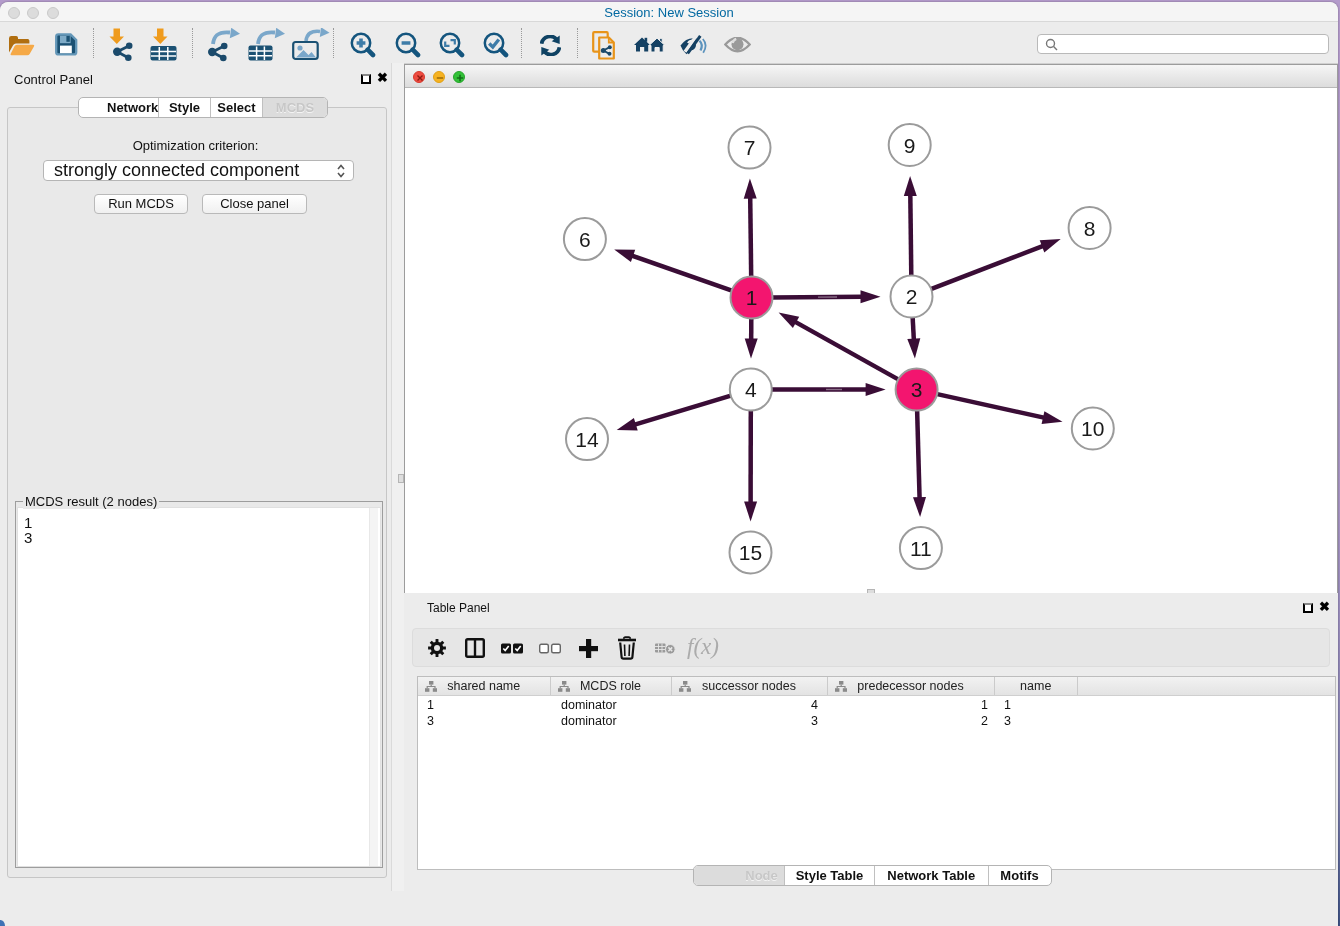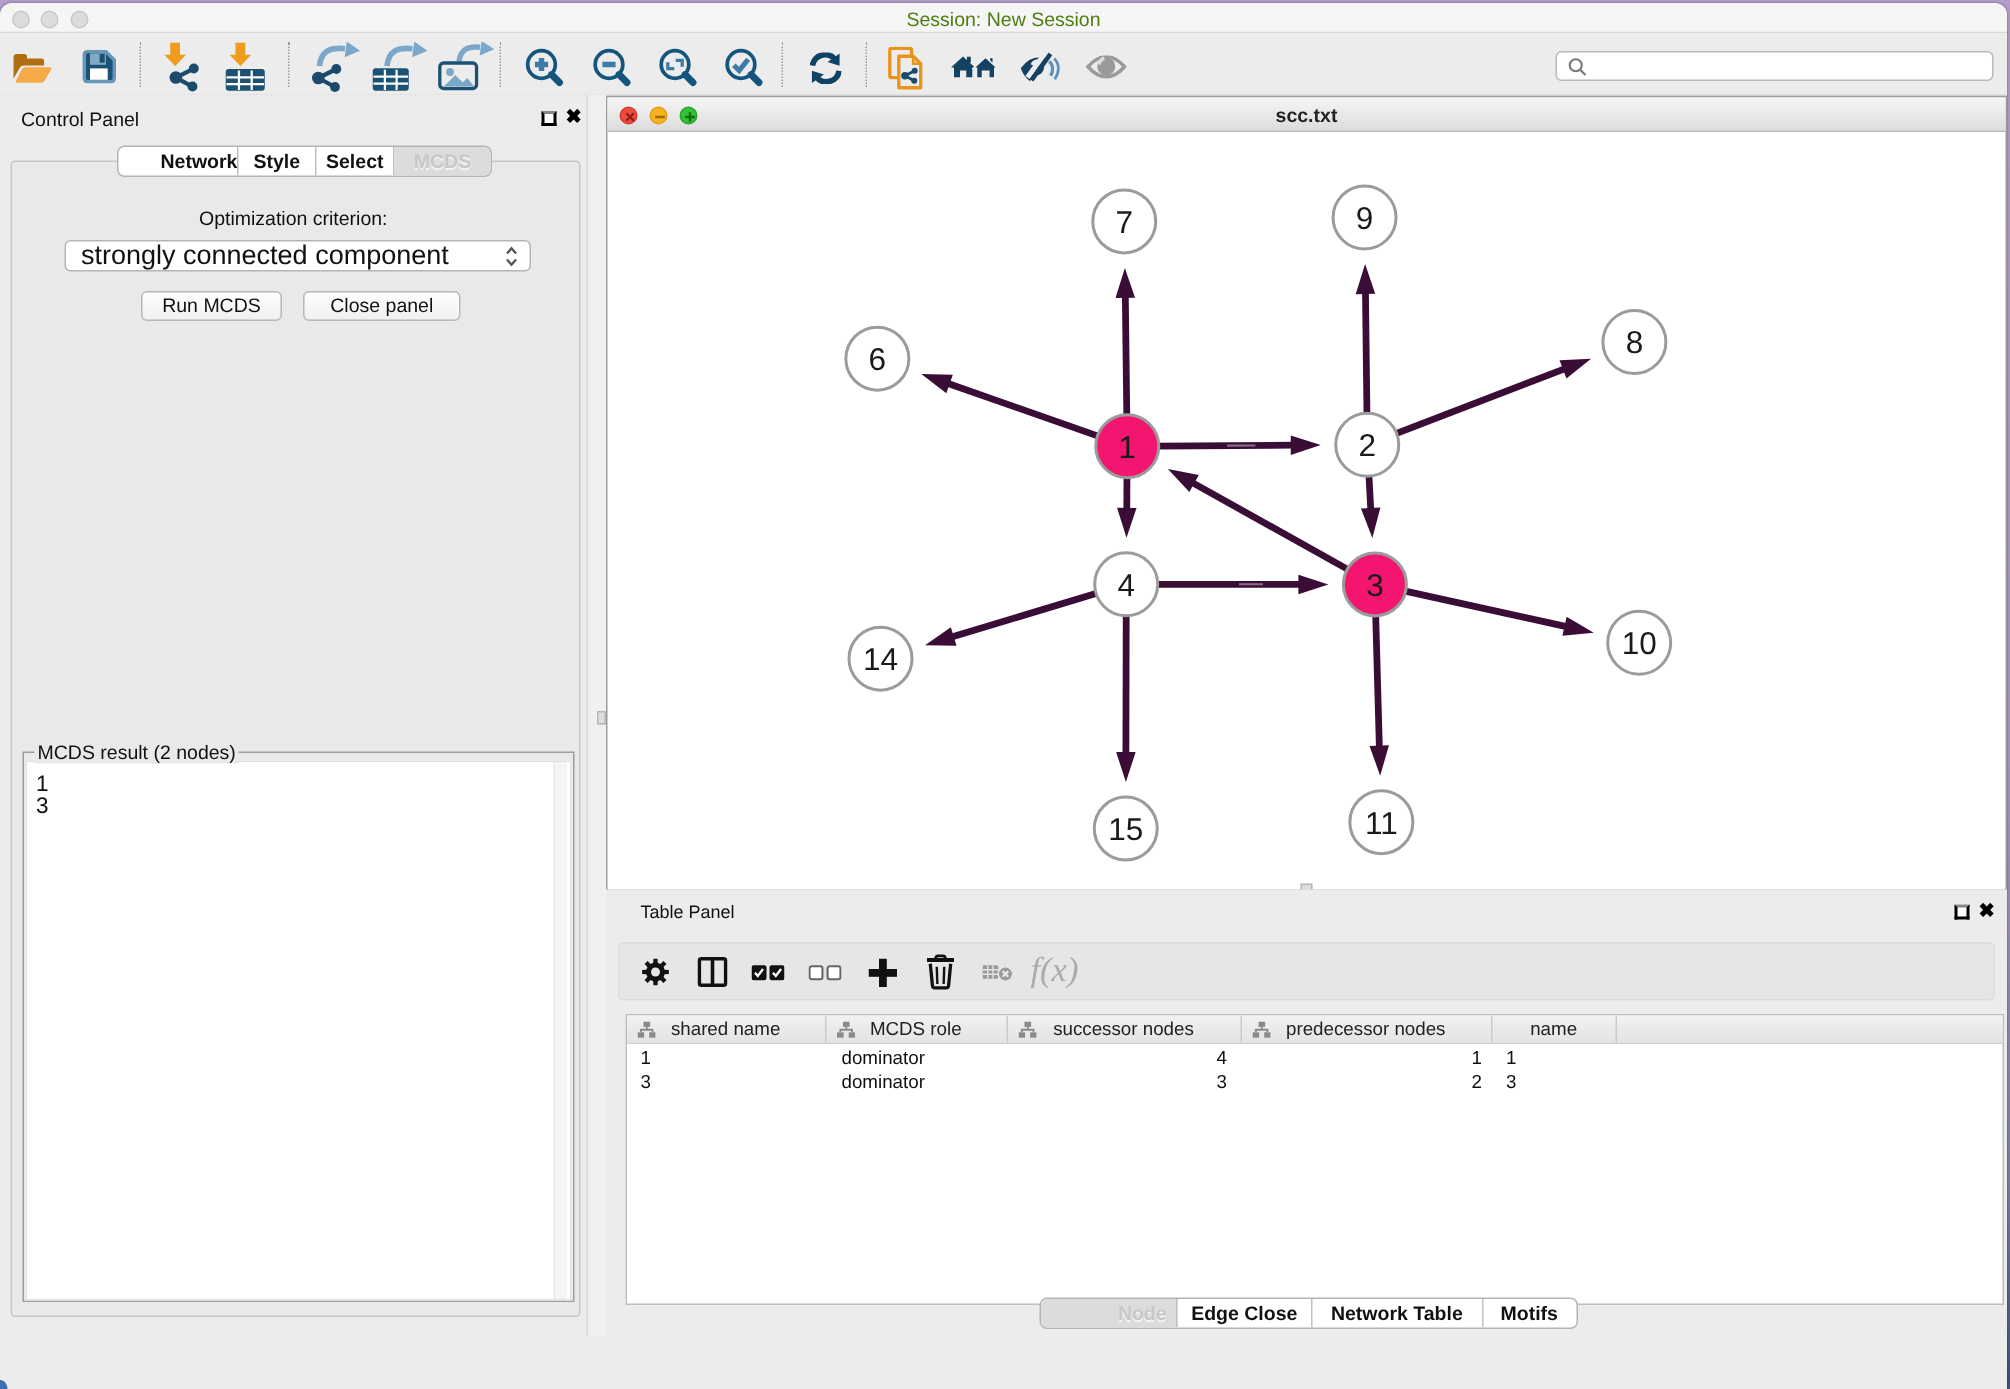--- a/index.html
+++ b/index.html
@@ -3,21 +3,21 @@
 <meta charset="utf-8">
 <style>
 * { margin:0; padding:0; box-sizing:border-box; }
 html,body { width:1340px; height:926px; overflow:hidden; }
 body { font-family:"Liberation Sans", sans-serif; background:linear-gradient(180deg,#b49bcb 0%,#a995c5 55%,#7d7cab 85%,#3c5083 100%); position:relative; }
 .abs { position:absolute; }
 #appwin { position:absolute; left:0; top:2px; width:1338px; height:924px; background:#ececec; border-radius:8px 8px 0 0; box-shadow:0 0 2px rgba(0,0,0,.4); overflow:hidden; }
 
 #titlebar { position:absolute; left:0; top:0; width:100%; height:20px; background:#f5f5f5; border-bottom:1px solid #d8d8d8; border-radius:8px 8px 0 0; }
 .tl { position:absolute; top:5px; width:12px; height:12px; border-radius:50%; background:#dcdcdc; border:1px solid #c9c9c9; }
-#wtitle { position:absolute; top:3px; left:0; width:100%; text-align:center; font-size:13px; color:#4d7c0f; }
+#wtitle { position:absolute; top:3px; left:0; width:100%; text-align:center; font-size:13px; color:#0369a1; }
 
 #toolbar { position:absolute; left:0; top:21px; width:100%; height:41px; background:#ececec; border-bottom:1px solid #d0d0d0; }
 .tsep { position:absolute; top:5px; height:30px; width:0; border-left:1px dotted #9a9a9a; }
 .ticon { position:absolute; top:8px; }
 #searchbox { position:absolute; left:1037px; top:11px; width:292px; height:20px; background:#fff; border:1px solid #b9b9b9; border-radius:4px; }
 
 #cpanel { position:absolute; left:0; top:61px; width:391px; height:828px; background:#ececec; }
 #cp-title { position:absolute; left:14px; top:9px; font-size:13px; color:#111; }
 .hdr-float { position:absolute; width:10px; height:10px; border:2px solid #000; border-top-color:#888; background:#fff; }
 .hdr-x { position:absolute; font-size:13px; font-weight:bold; color:#000; }
@@ -264,21 +264,20 @@
       <div class="mtl" style="left:28px; background:#f6b221; border:1px solid #e0a016;">
           <svg width="12" height="12" viewBox="0 0 12 12" style="position:absolute;left:0;top:0">
             <path d="M2.8,6 L9.2,6" stroke="#9a6a09" stroke-width="1.6"></path>
           </svg>
         </div>
       <div class="mtl" style="left:48px; background:#32c138; border:1px solid #26a42c;">
           <svg width="12" height="12" viewBox="0 0 12 12" style="position:absolute;left:0;top:0">
             <path d="M2.8,6 L9.2,6 M6,2.8 L6,9.2" stroke="#146e18" stroke-width="1.6"></path>
           </svg>
         </div>
-      <div id="net-title">scc.txt</div>
     </div>
     <svg id="graph" width="932" height="504" viewBox="0 0 932 504" style="position:absolute;left:0;top:23px;">
       <g stroke="#3a0d36" stroke-width="4.5">
         <line x1="346.2" y1="189.5" x2="345.2" y2="108.6"></line>
         <line x1="327.6" y1="202.9" x2="226.1" y2="167.3"></line>
         <line x1="366.5" y1="209.4" x2="457.5" y2="208.8"></line>
         <line x1="346.3" y1="229.5" x2="346.2" y2="252.5"></line>
         <line x1="506.3" y1="188.5" x2="505.3" y2="106.0"></line>
         <line x1="525.2" y1="201.3" x2="638.9" y2="157.6"></line>
         <line x1="507.6" y1="228.5" x2="508.9" y2="252.7"></line>
@@ -434,20 +433,20 @@
       <div class="trow" style="top:36px;">
         <span style="left:9px;">3</span>
           <span style="left:143px;">dominator</span>
           <span style="left:390px;width:10px;text-align:right;">3</span>
           <span style="left:560px;width:10px;text-align:right;">2</span>
           <span style="left:586px;">3</span>
       </div>
     </div>
     <div id="btabs">
       <div class="tab tab-dis" style="width:91px;padding-left:45px;">Node Table</div>
-      <div class="tab" style="width:90px;">Edge Close</div>
+      <div class="tab" style="width:90px;">Style Table</div>
       <div class="tab" style="width:113.5px;">Network Table</div>
       <div class="tab" style="width:62px;">Motifs</div>
     </div>
   </div>
 
 </div>
 <div style="position:absolute;left:-4px;top:920px;width:9px;height:12px;border-radius:50%;background:#3f72b5;"></div>
 
 </body></html>

